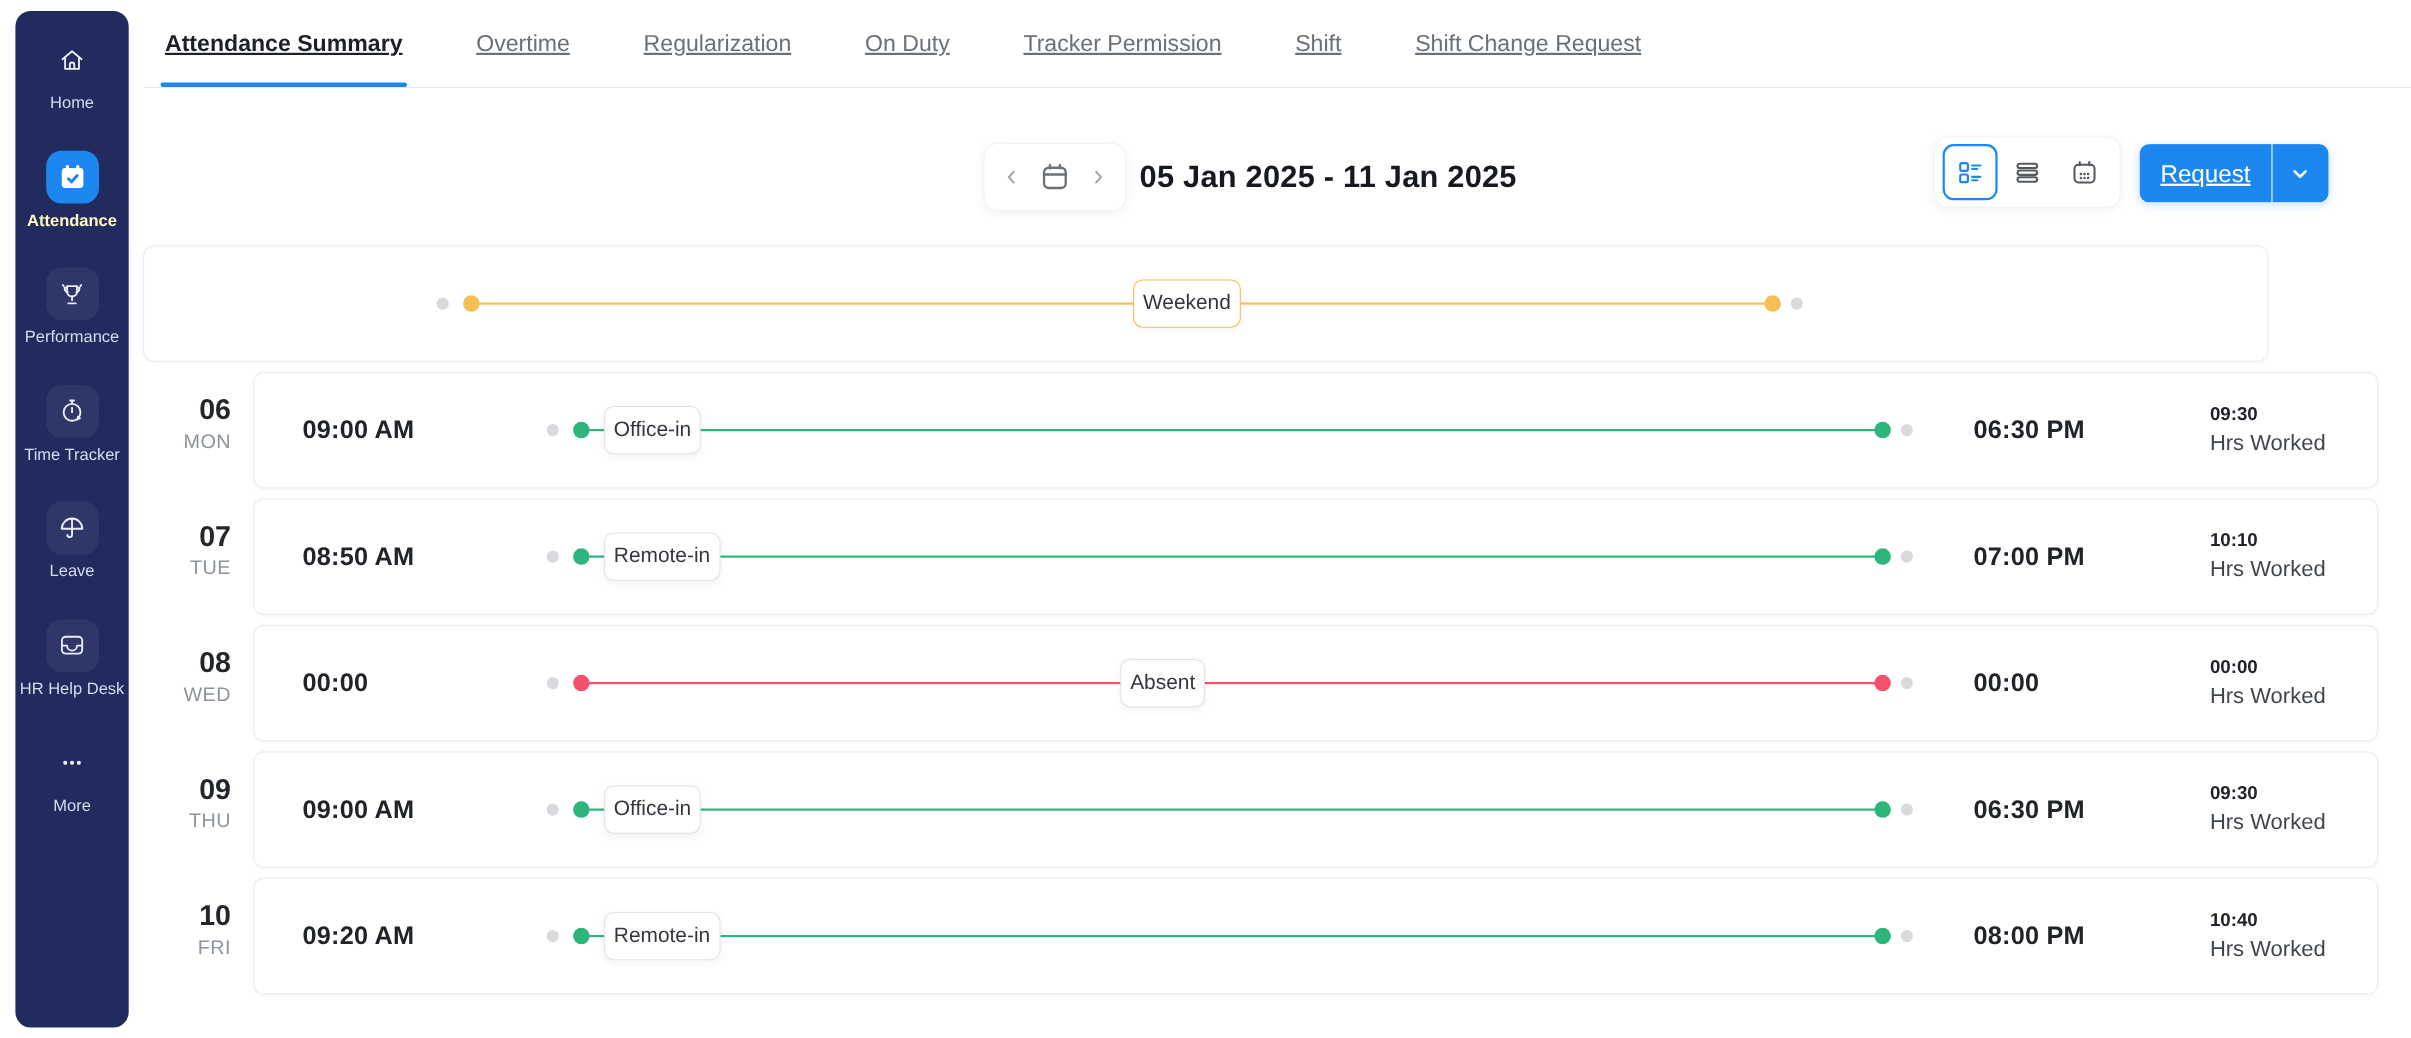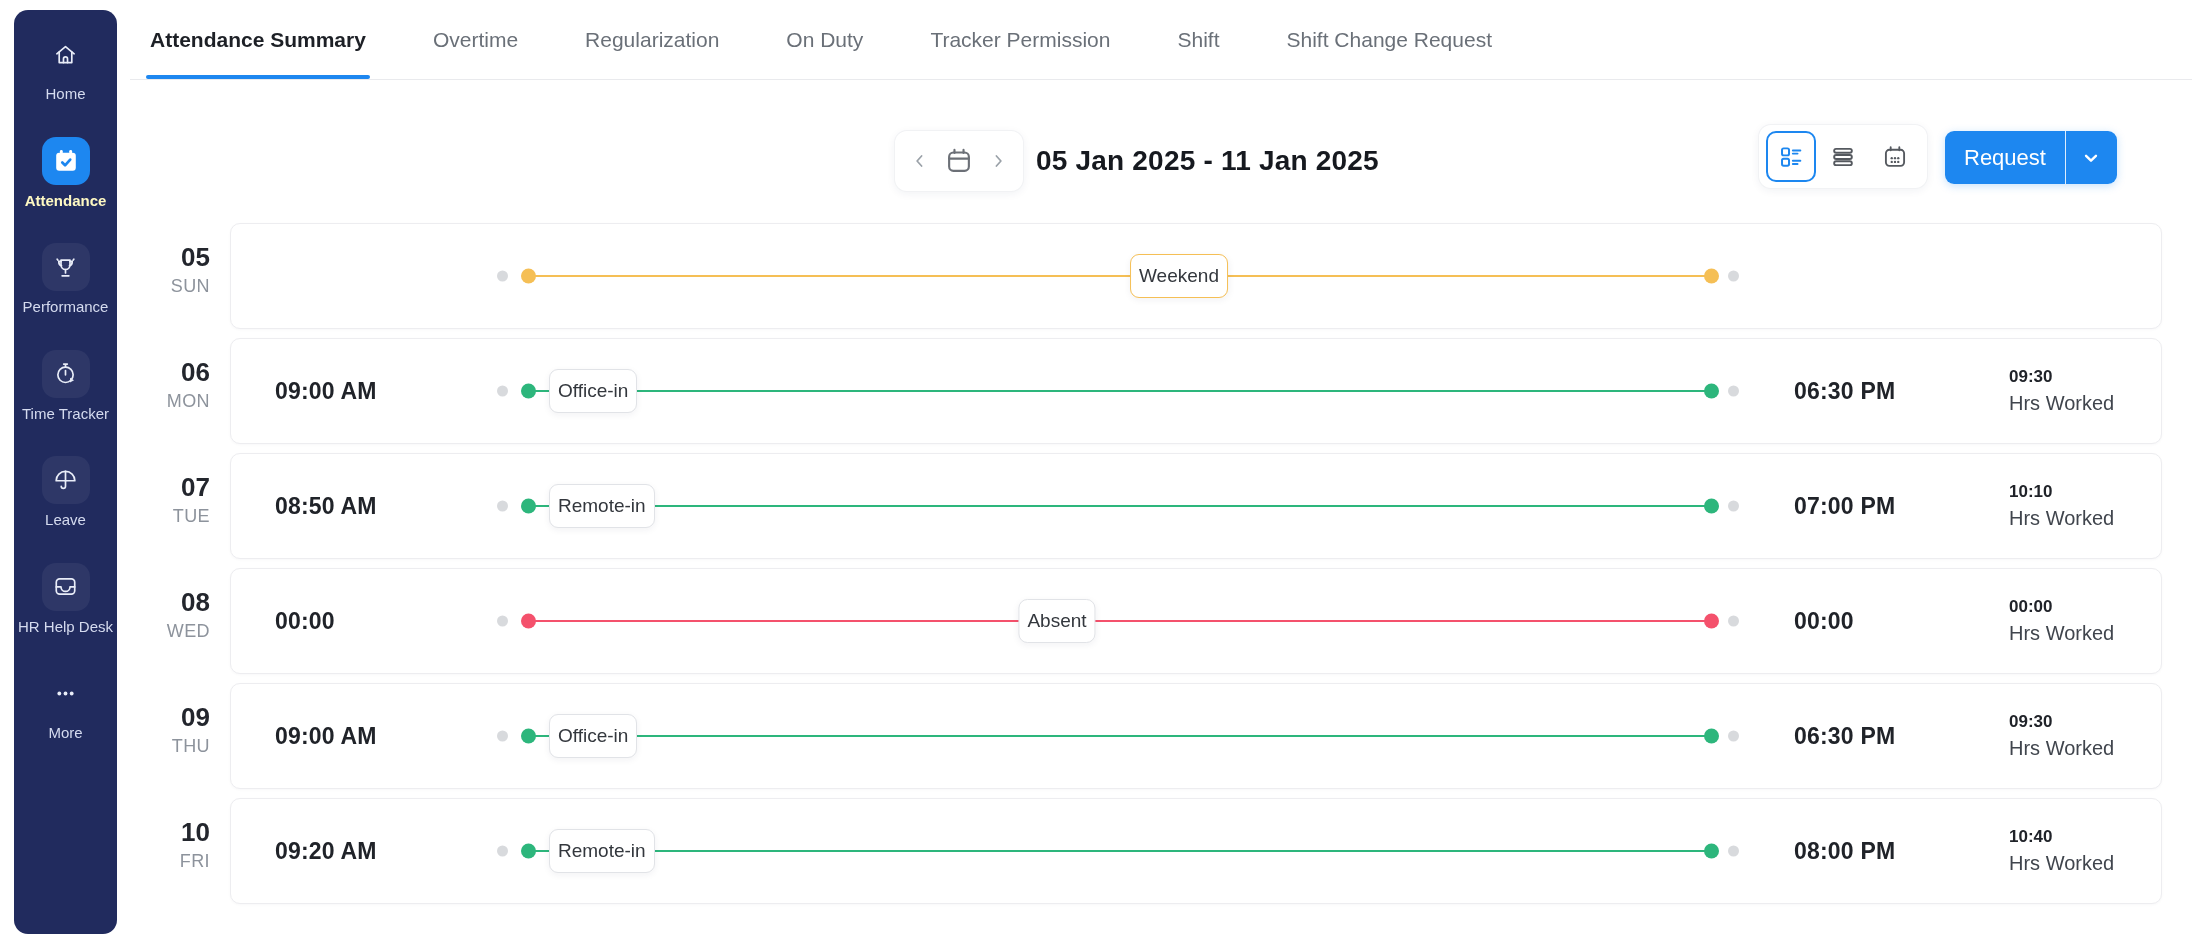--- a/index.html
+++ b/index.html
@@ -1,21 +1,21 @@
 <!DOCTYPE html>
 <html><head>
 <meta charset="utf-8">
 <style>
   html,body{margin:0;padding:0;}
   body{
     width:2192px;height:944px;position:relative;overflow:hidden;
     background:#ffffff;font-family:"Liberation Sans",sans-serif;
     -webkit-font-smoothing:antialiased;
   }
-  button{font-family:inherit;}
+  button{font-family:inherit;text-decoration:underline;}
 
   
   .sidebar{
     position:absolute;left:14px;top:10px;width:103px;height:924px;
     background:#212b5e;border-radius:14px;
     display:flex;flex-direction:column;align-items:center;
     padding-top:20px;box-sizing:border-box;
   }
   .nav-item{
     display:flex;flex-direction:column;align-items:center;width:100%;
@@ -298,24 +298,20 @@
         <svg width="22" height="22" viewBox="0 0 20 20">
             <path d="M5.5 8l4.5 4.4L14.5 8" fill="none" stroke="#ffffff" stroke-width="2.2" stroke-linecap="round" stroke-linejoin="round"></path>
           </svg>
       </button>
     </div>
 
   </section>
 
   <section class="rows" id="rows">
     <div class="row type-weekend">
-      <div class="day-col">
-        <div class="day-num">05</div>
-        <div class="day-name">SUN</div>
-      </div>
       <div class="card" style="--accent: #f5bf55;">
 
         <span class="dot dot-gray start"></span>
         <span class="dot dot-accent start"></span>
         <div class="tl-line"></div>
         <div class="badge">Weekend</div>
         <span class="dot dot-accent end"></span>
         <span class="dot dot-gray end"></span>
 
       </div>

